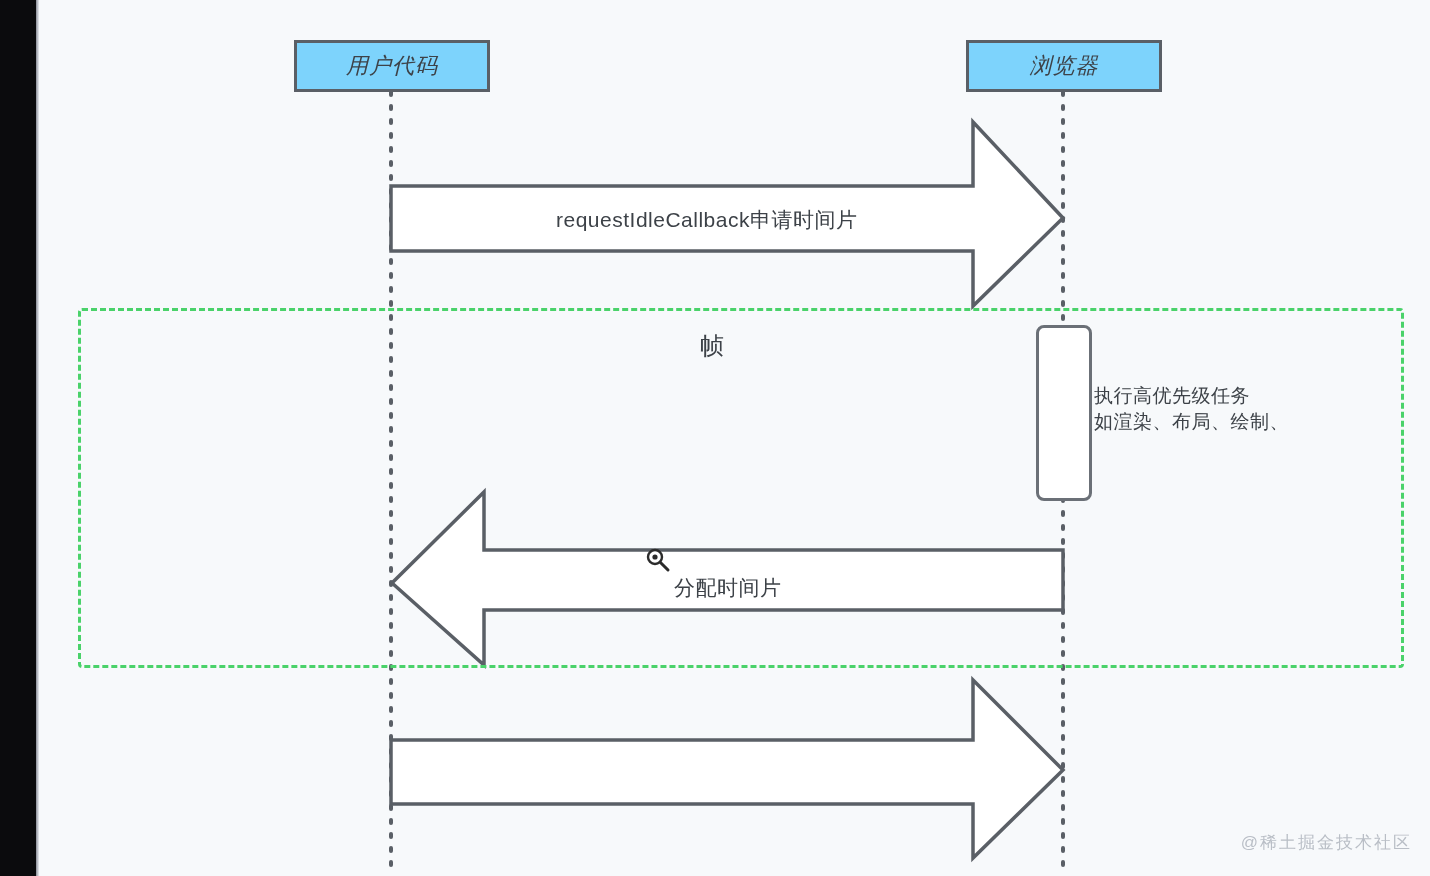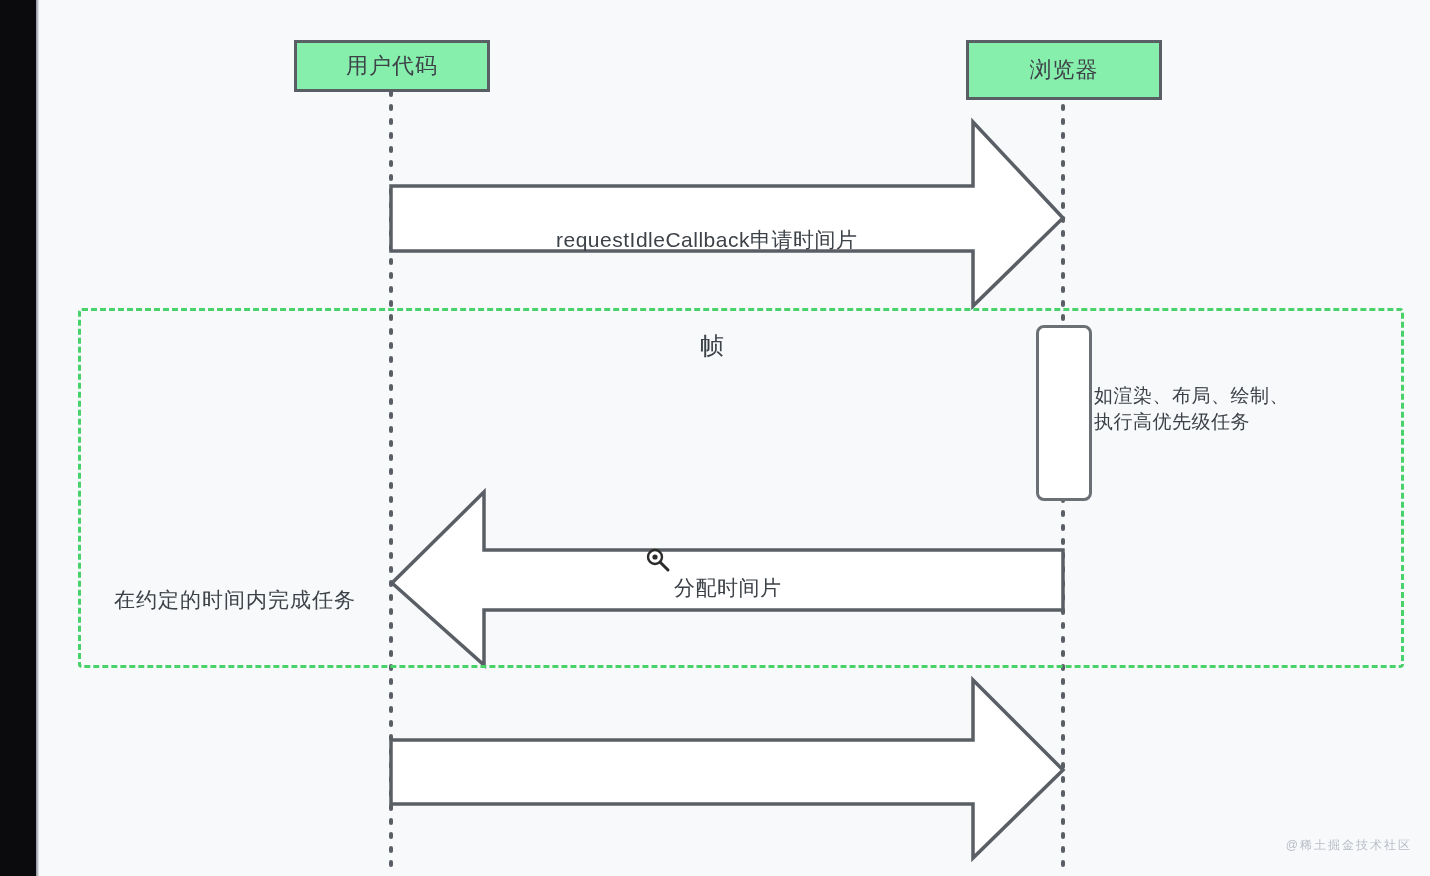--- a/index.html
+++ b/index.html
@@ -40,31 +40,32 @@
     left: 0;
     top: 0;
     width: 1430px;
     height: 876px;
   }
   
   .participant {
     position: absolute;
     box-sizing: border-box;
     border: 3px solid #5a5f66;
-    background: #86efac;
+    background: #7dd3fc;
     display: flex;
     align-items: center;
     justify-content: center;
     color: #3d4248;
     font-size: 22px;
     letter-spacing: 1px;
     z-index: 20;
+    font-style: italic;
   }
   #participant-left  { left: 294px; top: 40px; width: 196px; height: 52px; }
-  #participant-right { left: 966px; top: 40px; width: 196px; height: 60px; }
+  #participant-right { left: 966px; top: 40px; width: 196px; height: 52px; }
 
   
   #frame-region {
     position: absolute;
     left: 78px;
     top: 308px;
     width: 1326px;
     height: 360px;
     box-sizing: border-box;
     border: 3px dashed #4ad26a;
@@ -121,30 +122,30 @@
 
   
   .msg-label {
     position: absolute;
     font-size: 21px;
     color: #3d4248;
     letter-spacing: 0.5px;
     z-index: 26;
     white-space: nowrap;
   }
-  #label-request { left: 556px; top: 206px; margin-top: 20px; }
+  #label-request { left: 556px; top: 206px; }
   #label-allot   { left: 674px; top: 574px; }
   #label-yield   { left: 568px; top: 760px; }
 
   
   #watermark {
     position: absolute;
     right: 18px;
     bottom: 22px;
-    font-size: 12px;
+    font-size: 17px;
     color: #b9bec6;
     letter-spacing: 2px;
     z-index: 30;
   }
 
   
   #cursor-zoom {
     position: absolute;
     left: 645px;
     top: 547px;
@@ -181,25 +182,24 @@
   <div id="participant-left" class="participant">
     <span>用户代码</span>
   </div>
   <div id="participant-right" class="participant">
     <span>浏览器</span>
   </div>
 
   <div id="activation-bar"></div>
 
   <div id="activation-note">
+    <div>执行高优先级任务</div>
     <div>如渲染、布局、绘制、</div>
-    <div>执行高优先级任务</div>
   </div>
 
-  <div id="completion-note">在约定的时间内完成任务</div>
 
   <div id="label-request" class="msg-label">requestIdleCallback申请时间片</div>
   <div id="label-allot" class="msg-label">分配时间片</div>
 
   <div id="watermark">@稀土掘金技术社区</div>
 
   <svg id="cursor-zoom" viewBox="0 0 26 26">
     <circle cx="10" cy="10" r="7" fill="#ffffff" stroke="#2b2b2b" stroke-width="2.4"></circle>
     <circle cx="10" cy="10" r="2.6" fill="#2b2b2b"></circle>
     <line x1="15.2" y1="15.2" x2="23" y2="23" stroke="#2b2b2b" stroke-width="3" stroke-linecap="round"></line>

